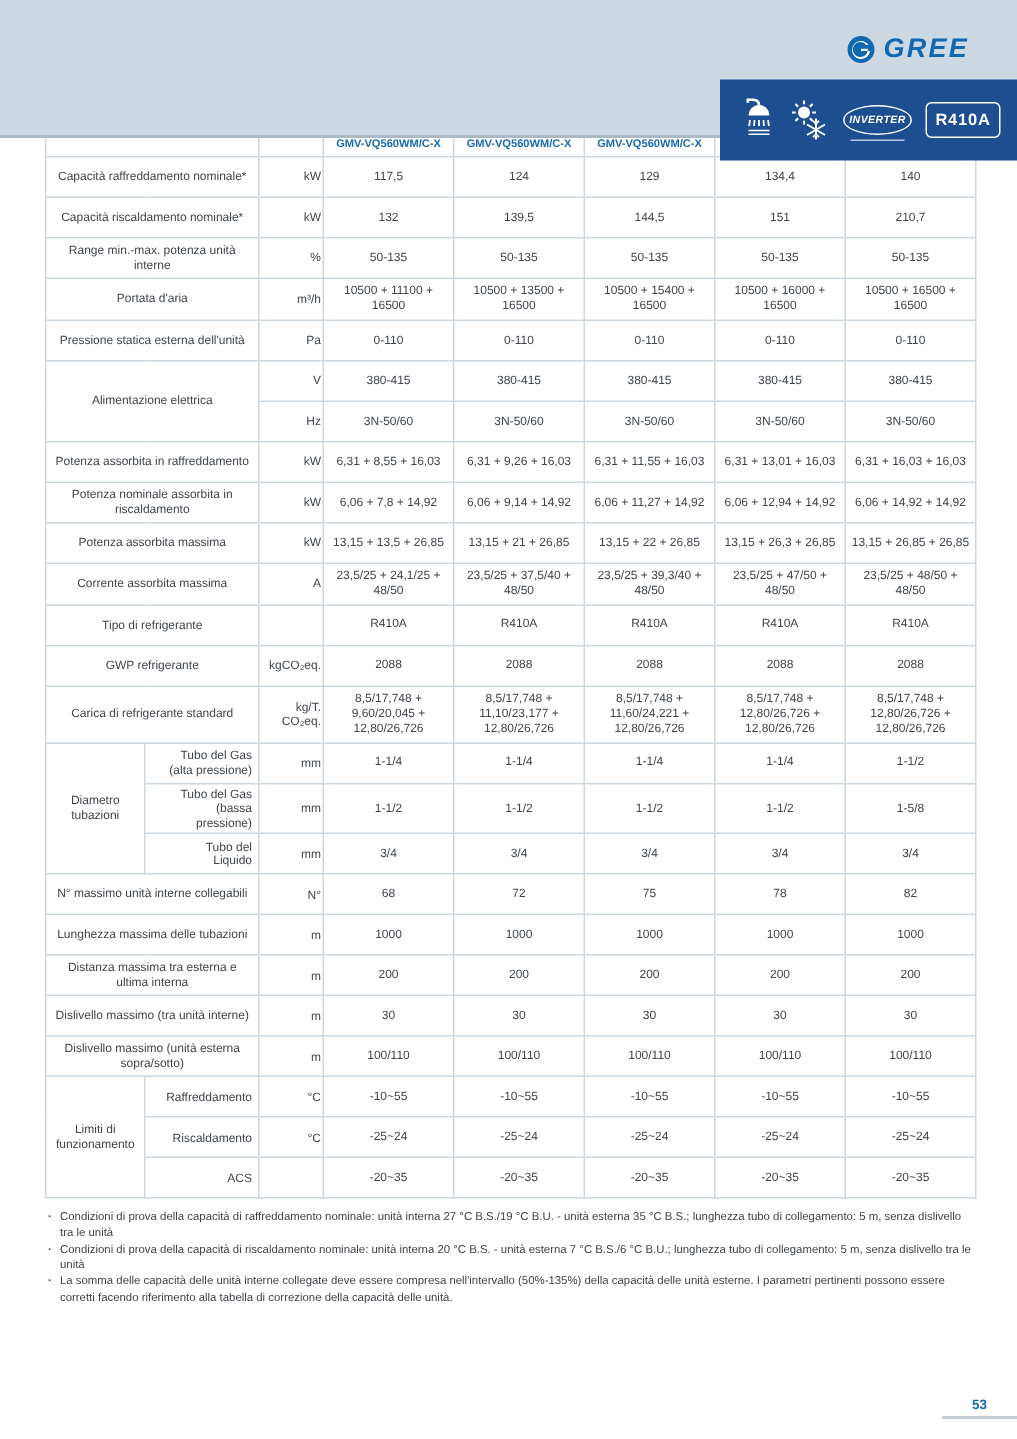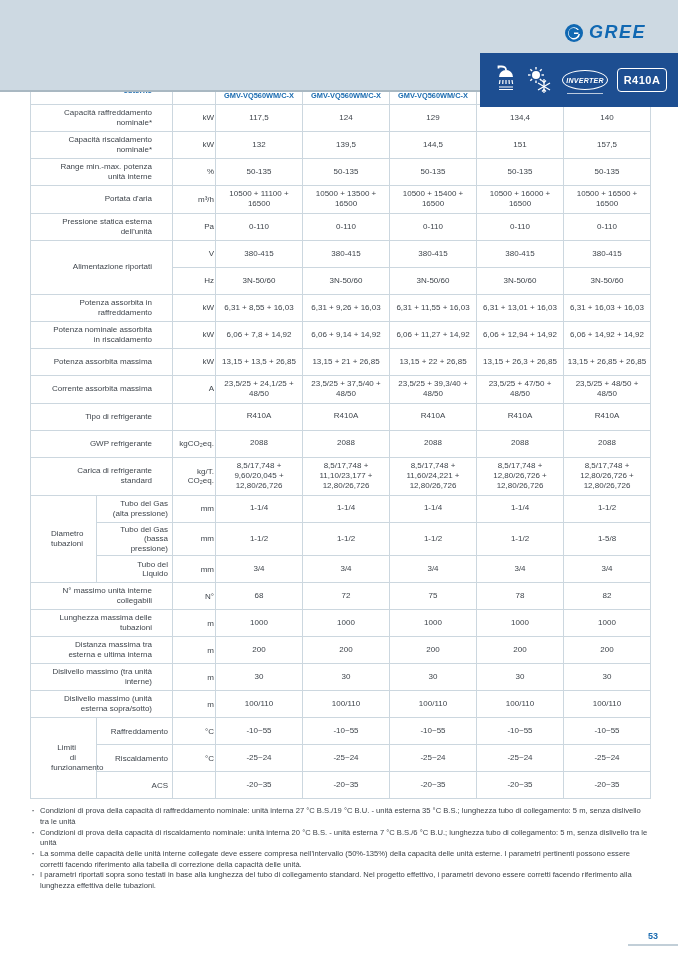--- a/index.html
+++ b/index.html
@@ -19,21 +19,21 @@
   .badge-inverter{border-radius:50%/50%;width:44px;height:18px;font-size:7px;font-style:italic;letter-spacing:.3px;position:relative;}
   .badge-inverter:after{content:"";position:absolute;left:4px;bottom:-5px;width:36px;height:1px;background:rgba(255,255,255,.7);}
   .badge-r410a{border-radius:4px;width:48px;height:22px;font-size:11px;letter-spacing:.5px;}
 
   
   table{border-collapse:collapse;table-layout:fixed;width:618px;margin:23px 0 0 30px;}
   th,td{border:1px solid #ccd7df;vertical-align:middle;}
   thead th{color:#1a6bb0;font-weight:bold;font-size:8px;height:19px;}
   th.taglia{text-align:left;padding-left:6px;font-size:8.5px;}
   td{font-size:8px;color:#3f454c;}
-  td.lbl{text-align:right;padding:2px 20px;line-height:1.25;}
+  td.lbl{text-align:center;padding:2px 5px;line-height:1.25;}
   td.sub{text-align:right;padding:2px 4px;line-height:1.2;white-space:pre-line;}
   td.unit{text-align:right;white-space:pre-line;line-height:1.2;padding:2px 1px;}
   td.val{text-align:center;white-space:pre-line;line-height:1.3;padding:3px 2px;height:20px;}
   td.blue, .bluehead{color:#1a6bb0;font-weight:bold;}
   td.combo{font-size:7.4px;line-height:1.35;}
 
   
   .notes{list-style:none;margin:7px 0 0 30px;padding:0;width:618px;}
   .notes li{font-size:7.6px;color:#3c4248;line-height:1.4;position:relative;padding-left:10px;margin:0;}
   .notes li:before{content:"\00B7";position:absolute;left:2px;font-weight:bold;}
@@ -162,21 +162,21 @@
           <td class="val">134,4</td>
           <td class="val">140</td>
         </tr>
         <tr>
           <td class="lbl" rowspan="1" colspan="2">Capacità riscaldamento nominale*</td>
           <td class="unit">kW</td>
           <td class="val">132</td>
           <td class="val">139,5</td>
           <td class="val">144,5</td>
           <td class="val">151</td>
-          <td class="val">157,5</td>
+          <td class="val">210,7</td>
         </tr>
         <tr>
           <td class="lbl" rowspan="1" colspan="2">Range min.-max. potenza unità interne</td>
           <td class="unit">%</td>
           <td class="val">50-135</td>
           <td class="val">50-135</td>
           <td class="val">50-135</td>
           <td class="val">50-135</td>
           <td class="val">50-135</td>
         </tr>
@@ -197,21 +197,21 @@
         <tr>
           <td class="lbl" rowspan="1" colspan="2">Pressione statica esterna dell'unità</td>
           <td class="unit">Pa</td>
           <td class="val">0-110</td>
           <td class="val">0-110</td>
           <td class="val">0-110</td>
           <td class="val">0-110</td>
           <td class="val">0-110</td>
         </tr>
         <tr>
-          <td class="lbl" rowspan="2" colspan="2">Alimentazione riportati</td>
+          <td class="lbl" rowspan="2" colspan="2">Alimentazione elettrica</td>
           <td class="unit">V</td>
           <td class="val">380-415</td>
           <td class="val">380-415</td>
           <td class="val">380-415</td>
           <td class="val">380-415</td>
           <td class="val">380-415</td>
         </tr>
         <tr>
           <td class="unit">Hz</td>
           <td class="val">3N-50/60</td>
@@ -404,21 +404,20 @@
           <td class="val">-20~35</td>
           <td class="val">-20~35</td>
         </tr>
       </tbody>
   </table>
 
   <ul id="footnotes" class="notes">
       <li>Condizioni di prova della capacità di raffreddamento nominale: unità interna 27 °C B.S./19 °C B.U. - unità esterna 35 °C B.S.; lunghezza tubo di collegamento: 5 m, senza dislivello tra le unità</li>
       <li>Condizioni di prova della capacità di riscaldamento nominale: unità interna 20 °C B.S. - unità esterna 7 °C B.S./6 °C B.U.; lunghezza tubo di collegamento: 5 m, senza dislivello tra le unità</li>
       <li>La somma delle capacità delle unità interne collegate deve essere compresa nell'intervallo (50%-135%) della capacità delle unità esterne. I parametri pertinenti possono essere corretti facendo riferimento alla tabella di correzione della capacità delle unità.</li>
-      <li>I parametri riportati sopra sono testati in base alla lunghezza del tubo di collegamento standard. Nel progetto effettivo, i parametri devono essere corretti facendo riferimento alla lunghezza effettiva delle tubazioni.</li>
     </ul>
 
   <div class="pagefoot">
     <span class="pagenum">53</span>
     <div class="pageline"></div>
   </div>
 
 </div>
 
 </body></html>

